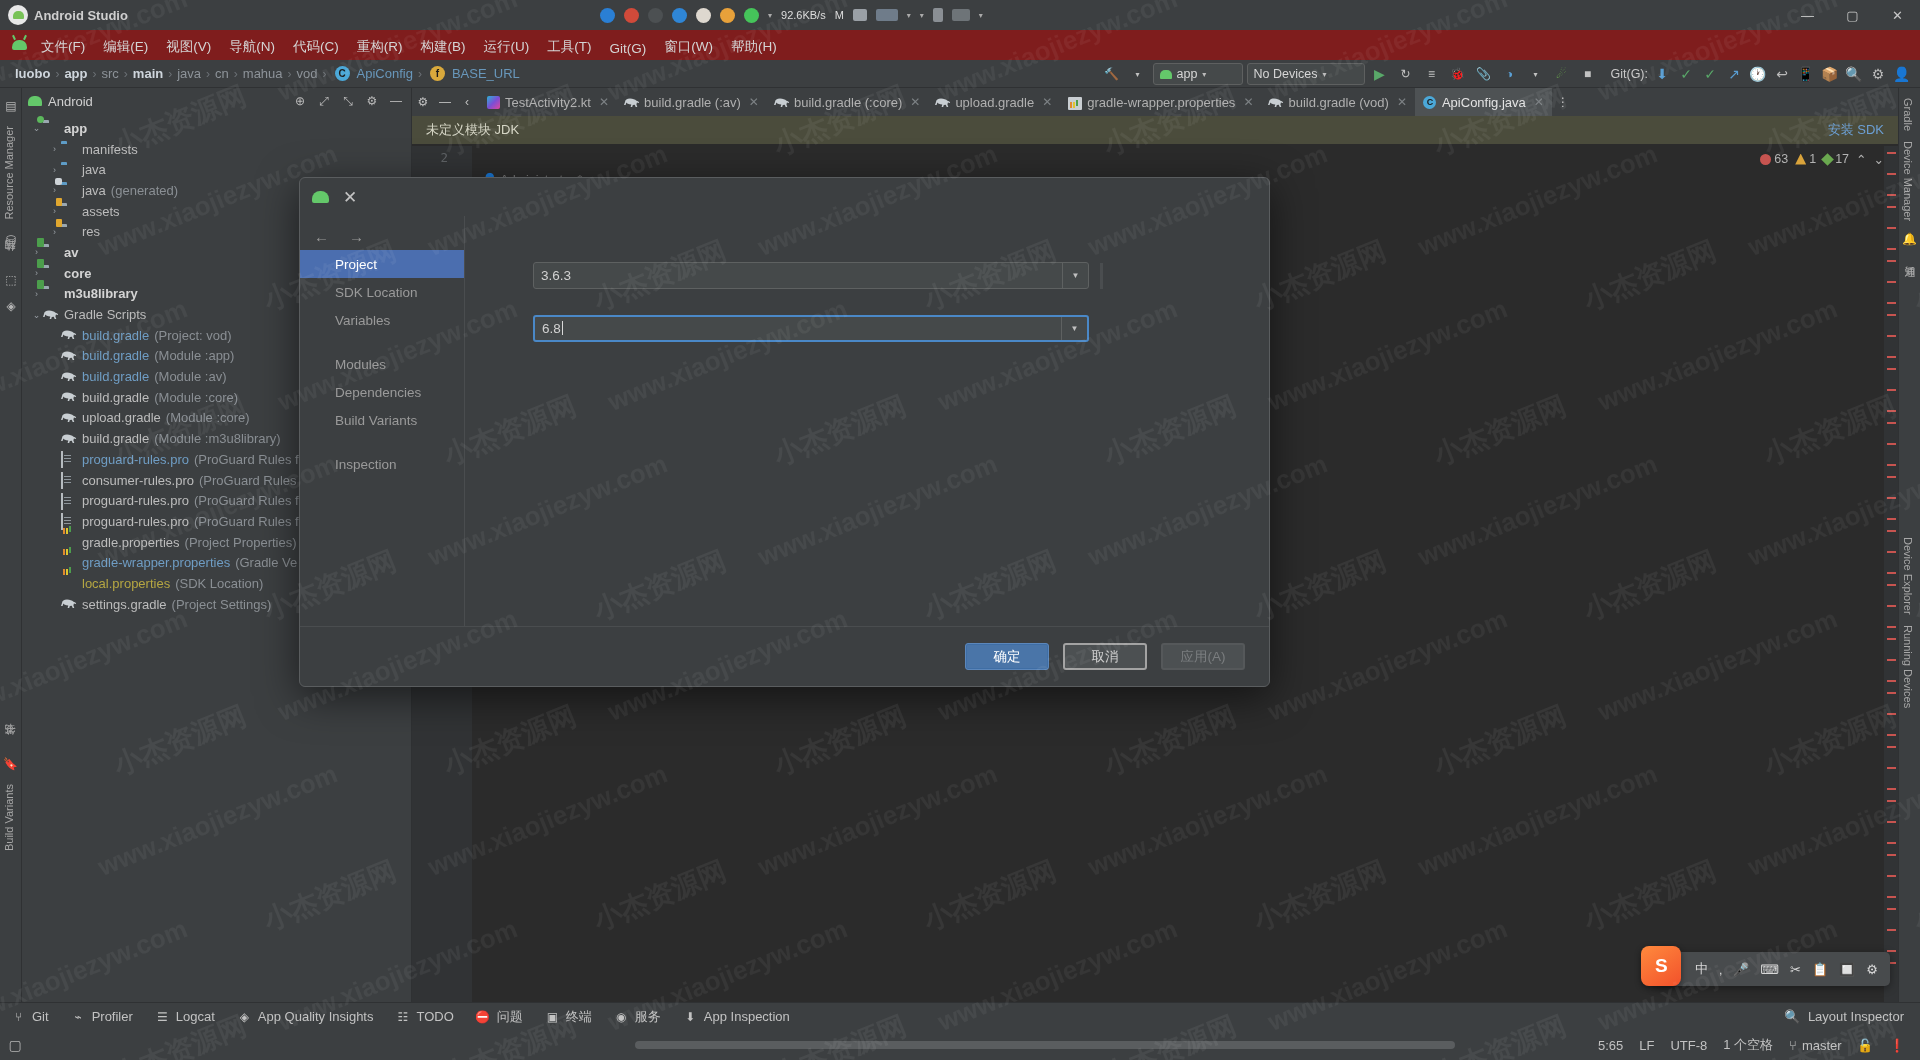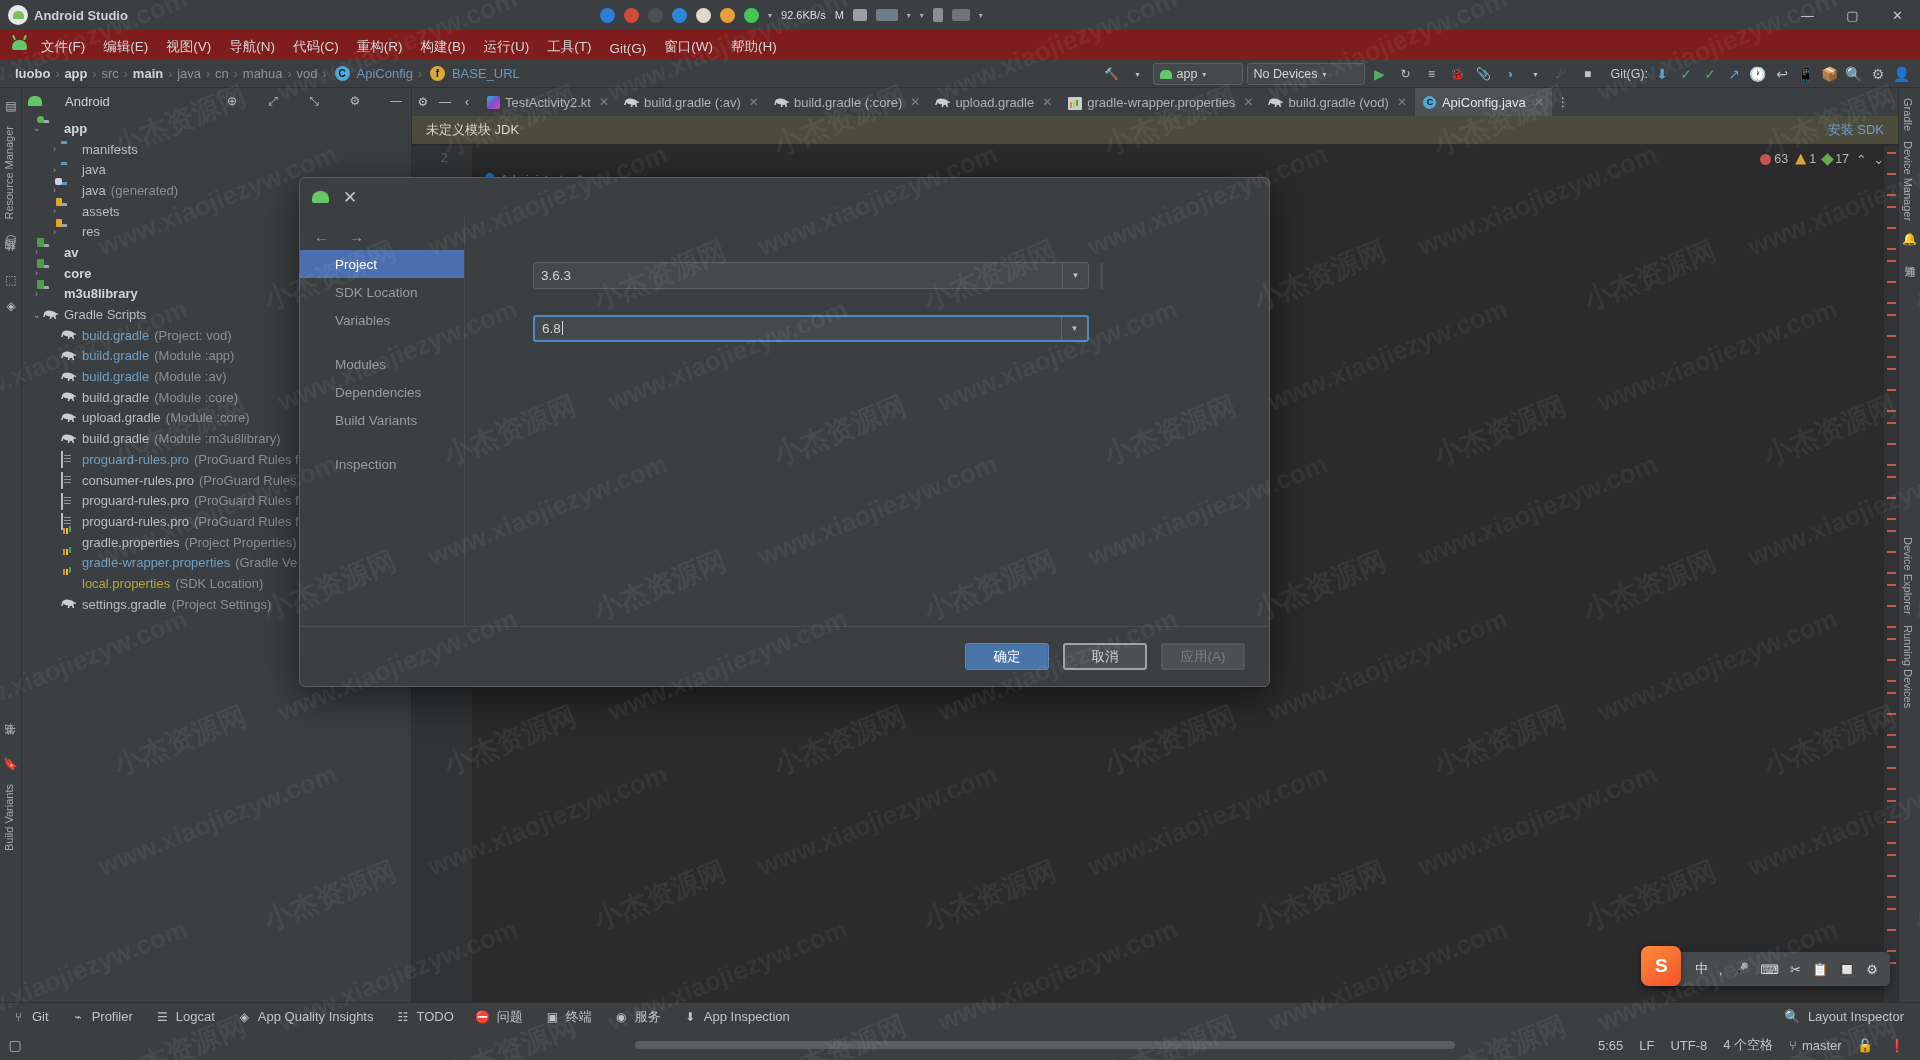--- a/index.html
+++ b/index.html
@@ -69,21 +69,21 @@
   
   .lstrip{ position:absolute; left:0; top:88px; width:22px; height:934px; background:#3c3f41; border-right:1px solid #2f3133; z-index:9;}
   .lstrip .vlab{ writing-mode:vertical-rl; transform:rotate(180deg); font-size:11px; color:#a8a8a8; margin:12px 3px; white-space:nowrap;}
   .lstrip .sico{ width:16px;height:16px; margin:10px 3px; display:flex;align-items:center;justify-content:center; color:#b4b4b4; font-size:12px;}
   .rstrip{ position:absolute; right:0; top:88px; width:22px; height:934px; background:#3c3f41; border-left:1px solid #2f3133; z-index:9;}
   .rstrip .vlab{ writing-mode:vertical-rl; font-size:11px; color:#a8a8a8; margin:10px 3px; white-space:nowrap;}
   .rstrip .sico{ width:16px;height:16px; margin:10px 3px; display:flex;align-items:center;justify-content:center; color:#b4b4b4; font-size:12px;}
 
   
   .projpane{ position:absolute; left:22px; top:88px; width:390px; height:934px; background:#3c3f41; z-index:8; border-right:1px solid #2f3133;}
-  .pp-head{ height:26px; display:flex; align-items:center; padding:0 6px; gap:23px;}
+  .pp-head{ height:26px; display:flex; align-items:center; padding:0 6px; gap:6px;}
   .pp-head .and{ width:14px;height:10px;background:#64c86a;border-radius:6px 6px 1px 1px;}
   .pp-title{ font-size:13px; color:#d0d0d0; flex:1;}
   .pp-head .ic{ width:18px;height:18px; display:flex;align-items:center;justify-content:center; color:#b9b9b9; font-size:12px;}
   .tree{ padding-top:4px; font-size:13px; }
   .row{ height:20.7px; display:flex; align-items:center; white-space:nowrap; padding-right:4px; }
   .row .arrow{ width:13px; text-align:center; color:#9aa0a6; font-size:9px; flex:none;}
   .row .tico{ width:16px; height:14px; flex:none; margin-right:5px; position:relative;}
   .fold{ background:#9aa7b0; border-radius:1px 2px 2px 2px; width:15px;height:12px; position:relative; top:1px;}
   .fold.blue{ background:#5e9cc6; }
   .fold:before{ content:""; position:absolute; top:-2px; left:0; width:6px;height:3px; background:inherit; border-radius:1px 1px 0 0;}
@@ -837,21 +837,21 @@
     </div>
   </div>
 
   <div class="statusbar">
     <div class="sb-left">▢</div>
     <div class="progressbar"></div>
     <div class="sb-right">
       <span>5:65</span>
       <span>LF</span>
       <span>UTF-8</span>
-      <span>4 个空格</span>
+      <span>1 个空格</span>
       <span class="gi">
         <span>⑂</span>
         <span>master</span>
       </span>
       <span>🔓</span>
       <span>❗</span>
     </div>
   </div>
 
   <div class="wm" id="wm">

